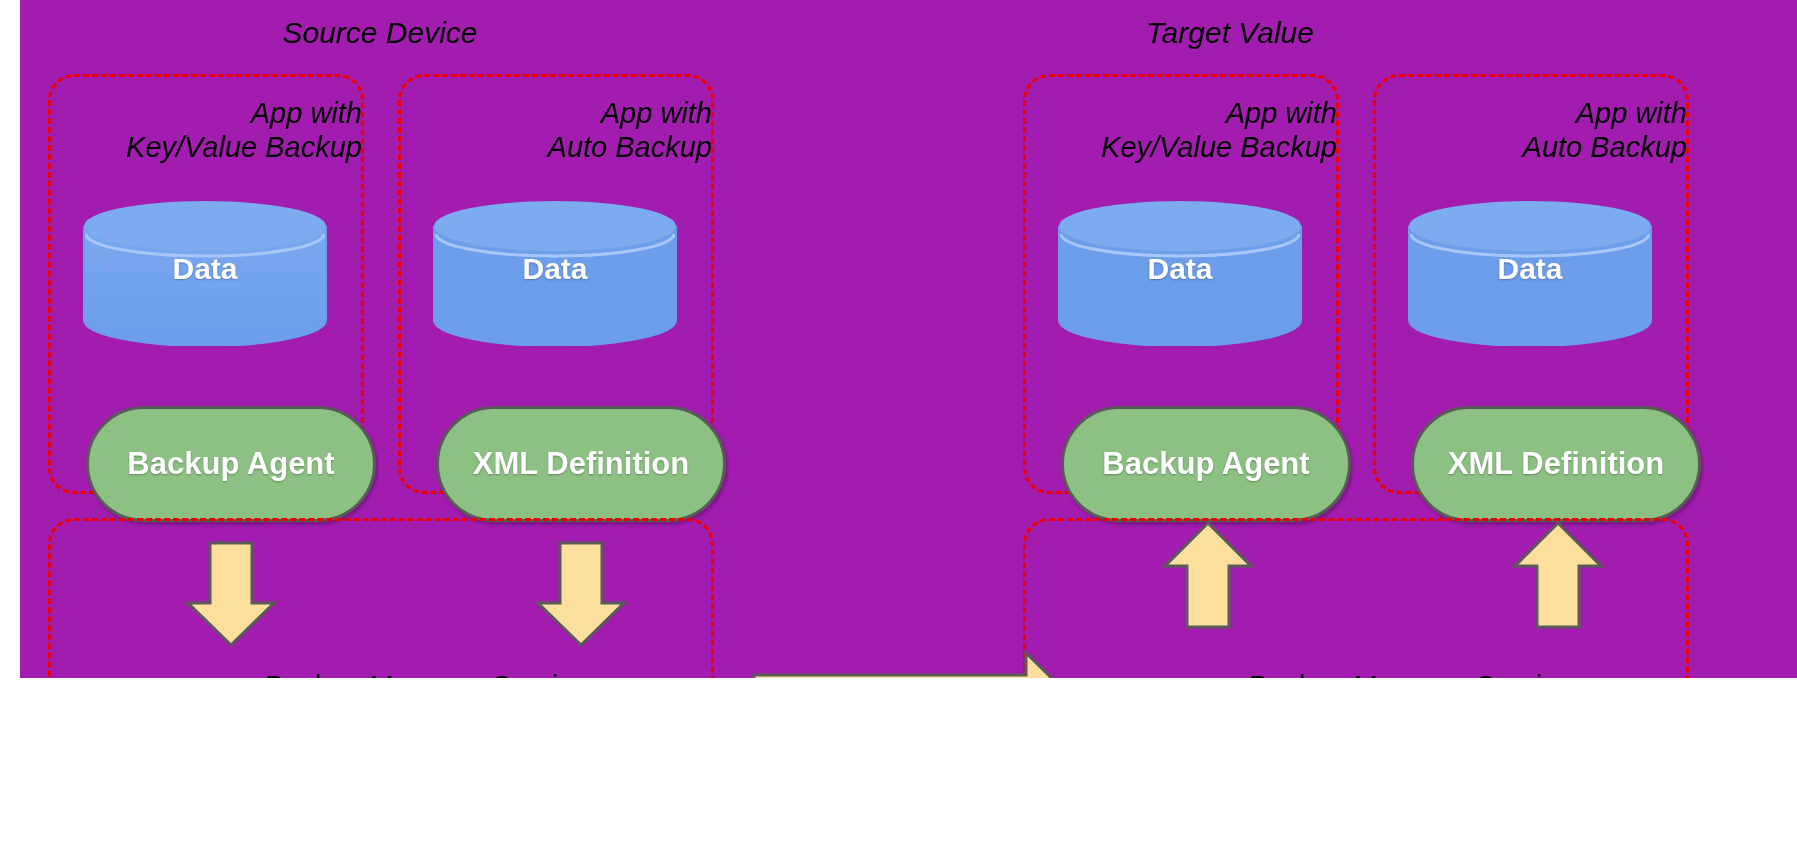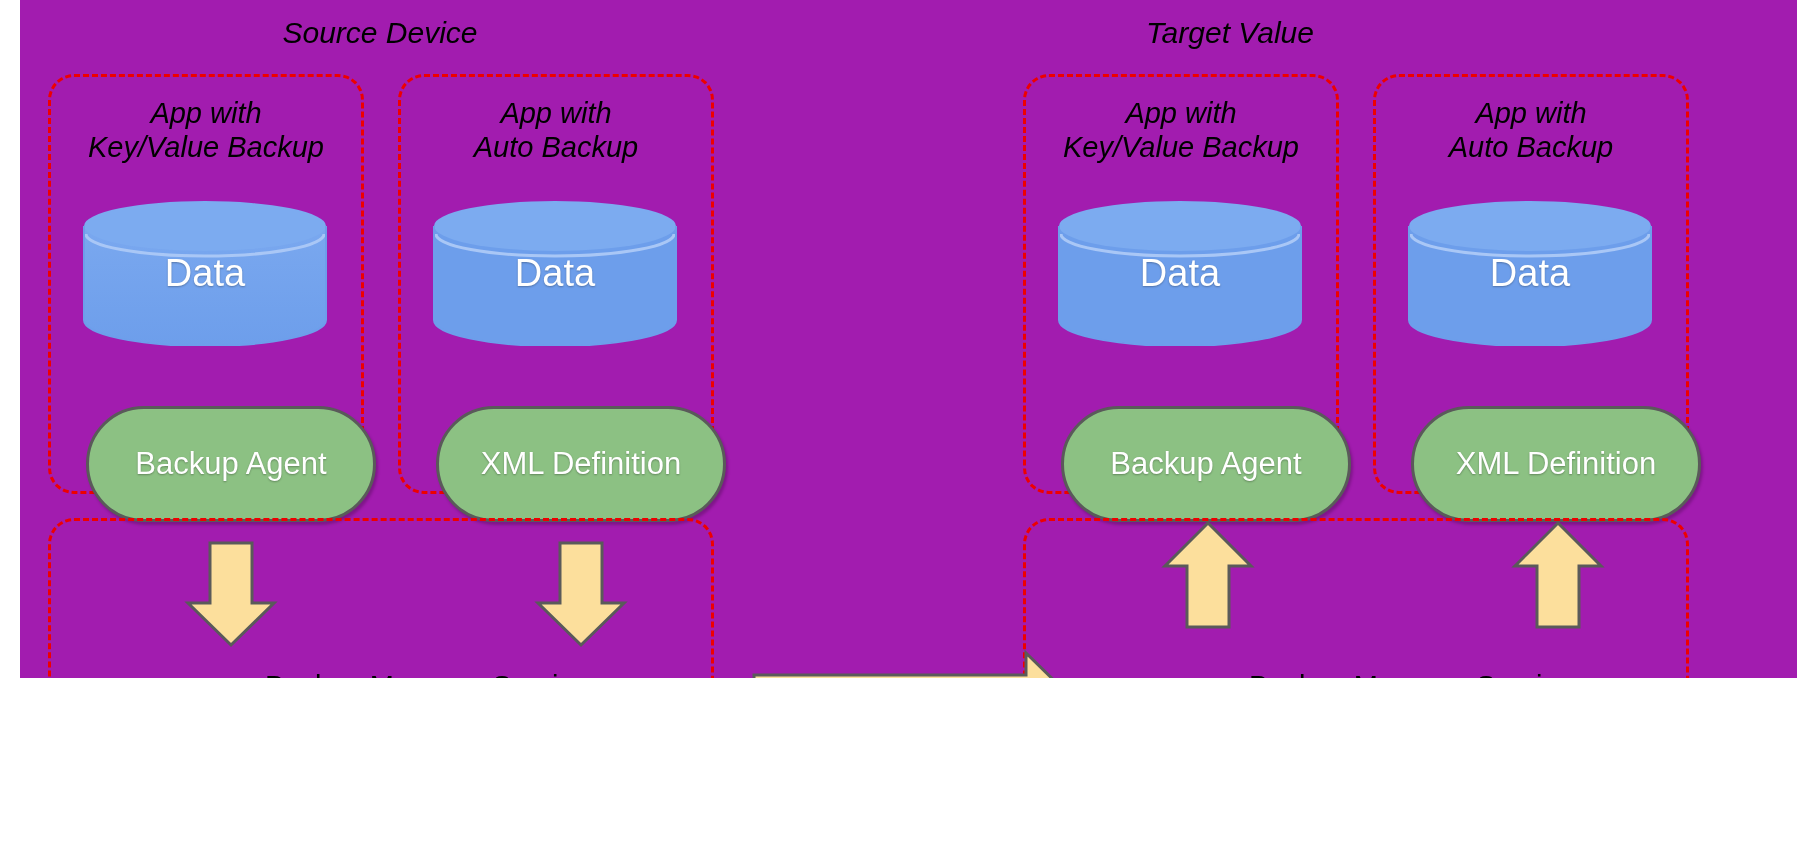--- a/index.html
+++ b/index.html
@@ -33,57 +33,57 @@
     border-radius: 26px;
     box-sizing: border-box;
     background: transparent;
   }
   .app-label {
     position: absolute;
     font-style: italic;
     font-size: 29px;
     line-height: 34px;
     color: #000000;
-    text-align: center;
+    text-align: right;
     white-space: pre-line;
   }
   .svc-label {
     position: absolute;
     font-size: 29px;
     color: #000000;
     text-align: center;
     white-space: nowrap;
   }
   .cyl {
     position: absolute;
   }
   .cyl svg { display: block; }
   .cyl-text {
     position: absolute;
     left: 0;
     right: 0;
     text-align: center;
     color: #ffffff;
-    font-weight: normal;
-    font-size: 38px;
+    font-weight: bold;
+    font-size: 30px;
     text-shadow: 0 1px 2px rgba(0,0,0,0.28);
   }
   .greenbox {
     position: absolute;
     background: #8cc183;
     border: 3px solid #5a5a5a;
     box-sizing: border-box;
     display: flex;
     align-items: center;
     justify-content: center;
     box-shadow: 2px 3px 3px rgba(0,0,0,0.22);
   }
   .greenbox span {
     color: #ffffff;
-    font-weight: normal;
+    font-weight: bold;
     font-size: 31px;
     text-shadow: 0 1px 2px rgba(0,0,0,0.30);
     white-space: nowrap;
     text-align: right;
   }
   .transport span { font-size: 32px; }
   .arrow {
     position: absolute;
   }
   .arrow svg { display: block; overflow: visible; }

